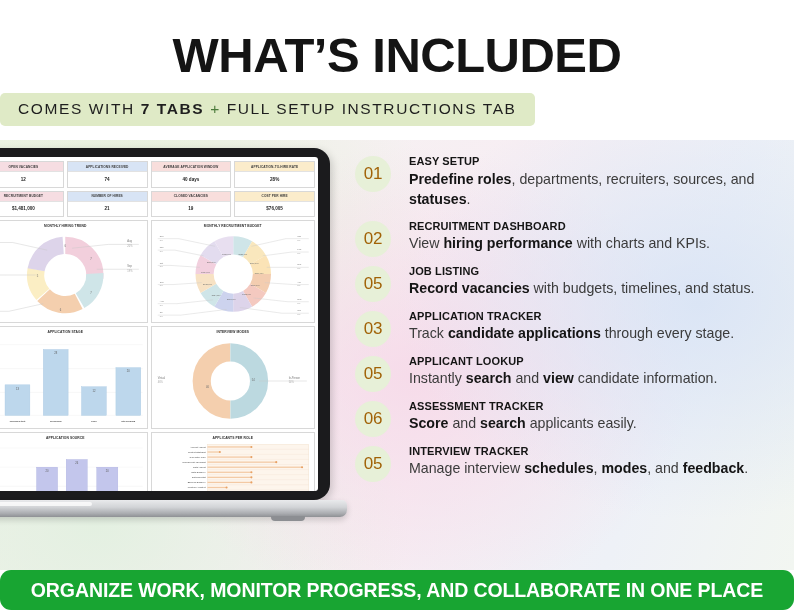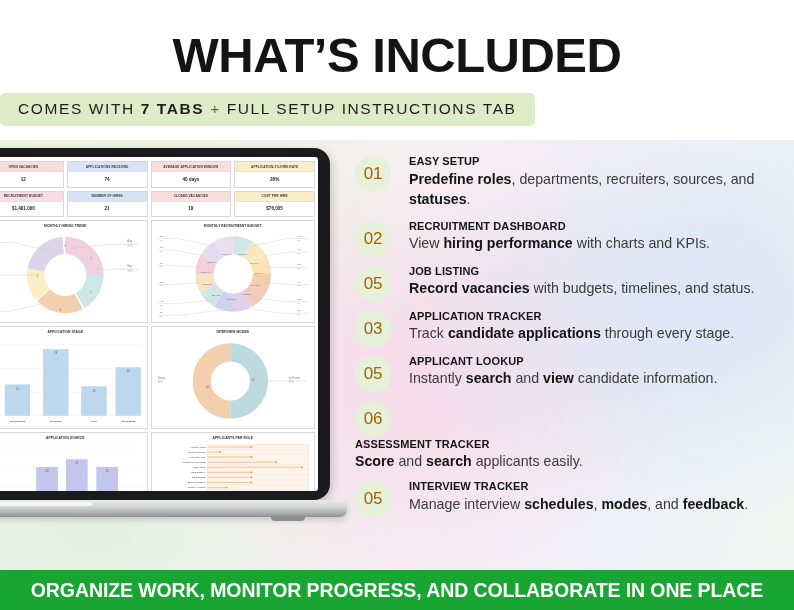--- a/index.html
+++ b/index.html
@@ -206,31 +206,32 @@
     max-width: 382px;
   }
   .feature-desc b { font-weight: 700; color: #151515; margin-top: 15px; }
 
   
   .f-01 { margin-bottom: 9px; }
   .f-02 { margin-bottom: 7px; }
   .f-03 { margin-bottom: 7px; }
   .f-04 { margin-bottom: 7px; }
   .f-05 { margin-bottom: 7px; }
-  .f-06 { margin-bottom: 7px; flex-direction: column; }
+  .f-06 { margin-bottom: 7px; }
 
   
   .footer {
     position: absolute;
     left: 0; bottom: 0;
     width: 794px; height: 40px;
     background: #18a532;
     display: flex;
     align-items: center;
     justify-content: center;
+    border-radius: 11px;
   }
   .footer-text {
     color: #ffffff;
     font-size: 19.5px;
     font-weight: 700;
     letter-spacing: -0.1px;
     white-space: nowrap;
   }
 </style>
 </head>

